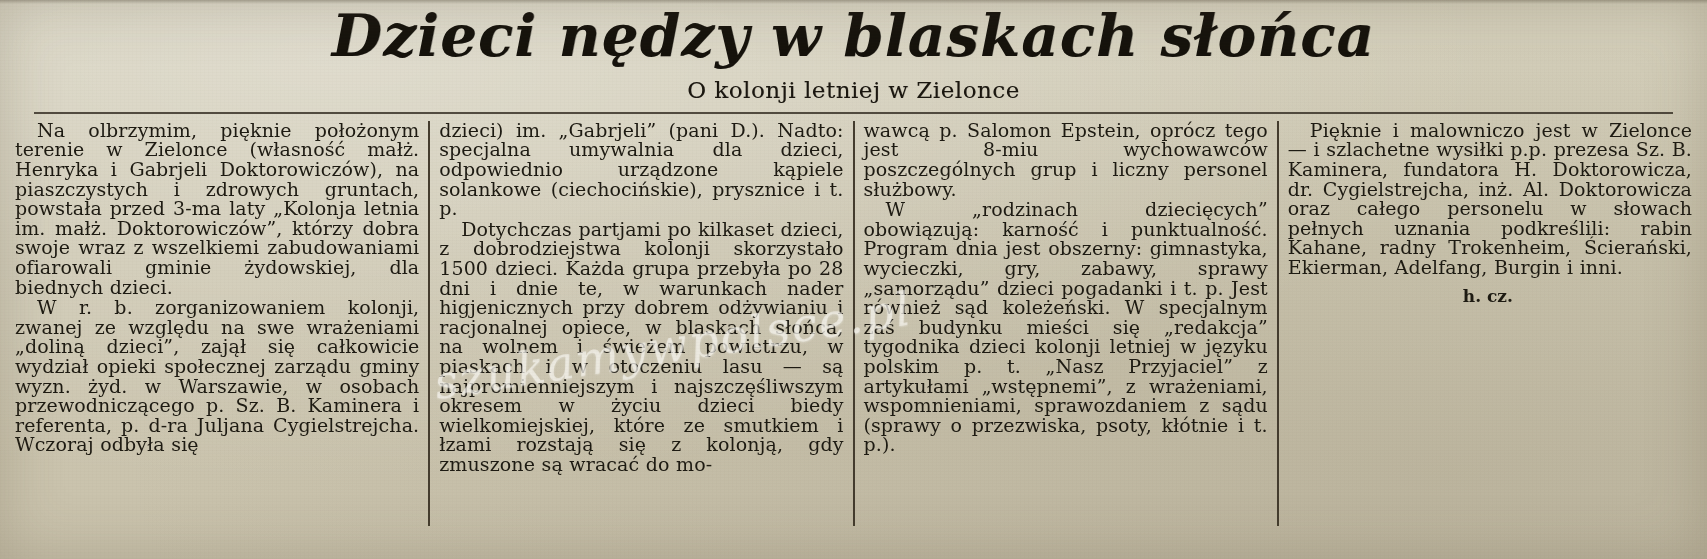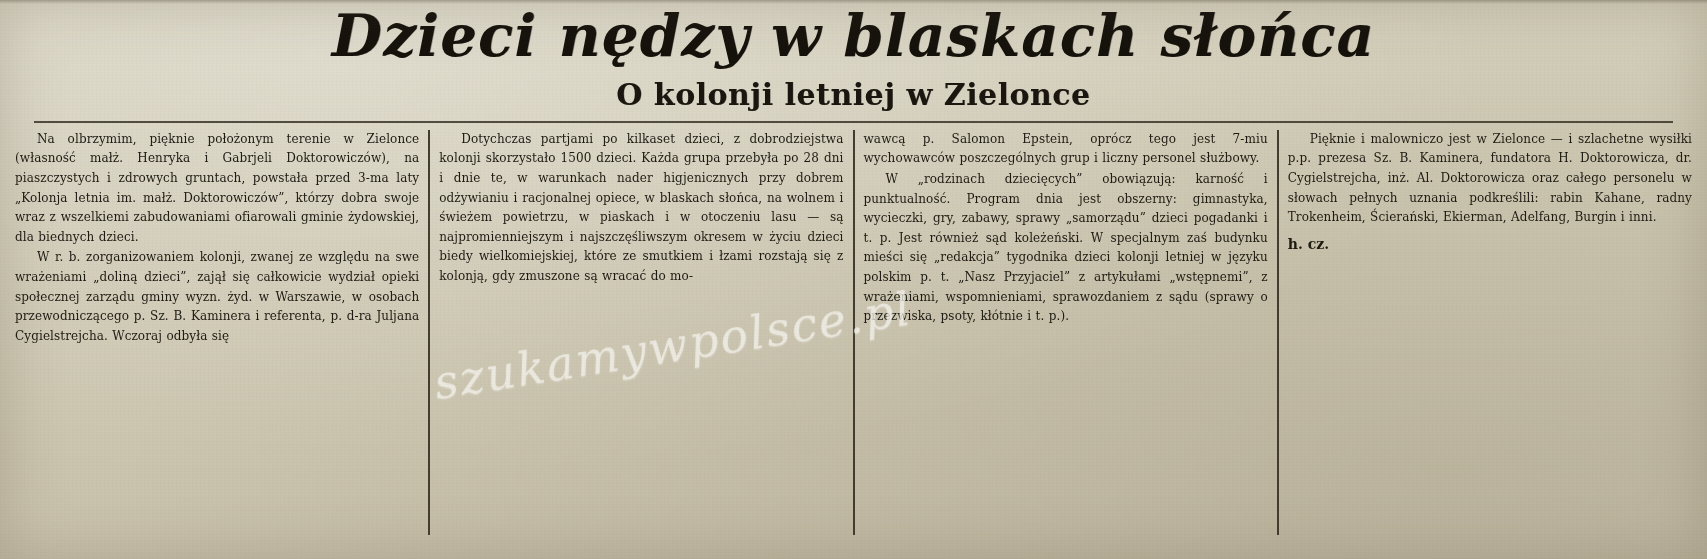--- a/index.html
+++ b/index.html
@@ -51,22 +51,22 @@
     font-size: 58px;
     letter-spacing: 1px;
     color: #15120c;
     line-height: 1.05;
     text-shadow: 0.6px 0.4px 0 rgba(0,0,0,0.35);
     margin: 0;
     padding: 0 48px;
   }
   .subhead {
     font-family: "DejaVu Serif", serif;
-    font-weight: bold;
-    font-size: 30px;
+    font-weight: normal;
+    font-size: 23px;
     letter-spacing: 0.5px;
     color: #1a160f;
     margin: 10px 0 0 0;
     text-shadow: 0.4px 0.3px 0 rgba(0,0,0,0.3);
   }
   .rule {
     margin: 9px auto 0 auto;
     width: 96%;
     height: 2px;
     background: #3a3328;
@@ -85,36 +85,36 @@
     box-sizing: border-box;
     position: relative;
     overflow: hidden;
   }
   .col + .col {
     border-left: 2px solid #443c2e;
   }
   .col p {
     margin: 0 0 1px 0;
     font-family: "DejaVu Serif", serif;
-    font-size: 12px;
+    font-size: 19px;
     line-height: 19.6px;
     color: #1d1a12;
     text-align: justify;
     text-justify: inter-word;
     letter-spacing: 0.1px;
     word-spacing: 0.4px;
   }
   .col p.indent {
     text-indent: 22px;
   }
   .sig {
-    text-align: left;
+    text-align: center;
     font-family: "DejaVu Serif", serif;
     font-weight: bold;
-    font-size: 14px;
+    font-size: 17px;
     color: #1d1a12;
     margin-top: 8px;
     padding-right: 4px;
   }
   
   #watermark {
     position: absolute;
     left: 430px;
     top: 300px;
     width: 720px;
@@ -150,25 +150,26 @@
   <div class="rule"></div>
 
   <div class="columns">
 
     <div class="col">
       <p class="indent">Na olbrzymim, pięknie położonym terenie w Zielonce (własność małż. Henryka i Gabrjeli Doktorowiczów), na piaszczystych i zdrowych gruntach, powstała przed 3-ma laty „Kolonja letnia im. małż. Doktorowiczów”, którzy dobra swoje wraz z wszelkiemi zabudowaniami ofiarowali gminie żydowskiej, dla biednych dzieci.</p>
       <p class="indent">W r. b. zorganizowaniem kolonji, zwanej ze względu na swe wrażeniami „doliną dzieci”, zajął się całkowicie wydział opieki społecznej zarządu gminy wyzn. żyd. w Warszawie, w osobach przewodniczącego p. Sz. B. Kaminera i referenta, p. d-ra Juljana Cygielstrejcha. Wczoraj odbyła się</p>
     </div>
 
     <div class="col">
+      <p>dzieci) im. „Gabrjeli” (pani D.). Nadto: specjalna umywalnia dla dzieci, odpowiednio urządzone kąpiele solankowe (ciechocińskie), prysznice i t. p.</p>
       <p class="indent">Dotychczas partjami po kilkaset dzieci, z dobrodziejstwa kolonji skorzystało 1500 dzieci. Każda grupa przebyła po 28 dni i dnie te, w warunkach nader higjenicznych przy dobrem odżywianiu i racjonalnej opiece, w blaskach słońca, na wolnem i świeżem powietrzu, w piaskach i w otoczeniu lasu — są najpromienniejszym i najszczęśliwszym okresem w życiu dzieci biedy wielkomiejskiej, które ze smutkiem i łzami rozstają się z kolonją, gdy zmuszone są wracać do mo-</p>
     </div>
 
     <div class="col">
-      <p>wawcą p. Salomon Epstein, oprócz tego jest 7-miu wychowawców poszczególnych grup i liczny personel służbowy.</p>
+      <p>wawcą p. Salomon Epstein, oprócz tego jest 8-miu wychowawców poszczególnych grup i liczny personel służbowy.</p>
       <p class="indent">W „rodzinach dziecięcych” obowiązują: karność i punktualność. Program dnia jest obszerny: gimnastyka, wycieczki, gry, zabawy, sprawy „samorządu” dzieci pogadanki i t. p. Jest również sąd koleżeński. W specjalnym zaś budynku mieści się „redakcja” tygodnika dzieci kolonji letniej w języku polskim p. t. „Nasz Przyjaciel” z artykułami „wstępnemi”, z wrażeniami, wspomnieniami, sprawozdaniem z sądu (sprawy o przezwiska, psoty, kłótnie i t. p.).</p>
     </div>
 
     <div class="col">
       <p class="indent">Pięknie i malowniczo jest w Zielonce — i szlachetne wysiłki p.p. prezesa Sz. B. Kaminera, fundatora H. Doktorowicza, dr. Cygielstrejcha, inż. Al. Doktorowicza oraz całego personelu w słowach pełnych uznania podkreślili: rabin Kahane, radny Trokenheim, Ścierański, Ekierman, Adelfang, Burgin i inni.</p>
       <div class="sig">h. cz.</div>
     </div>
 
   </div>
 

